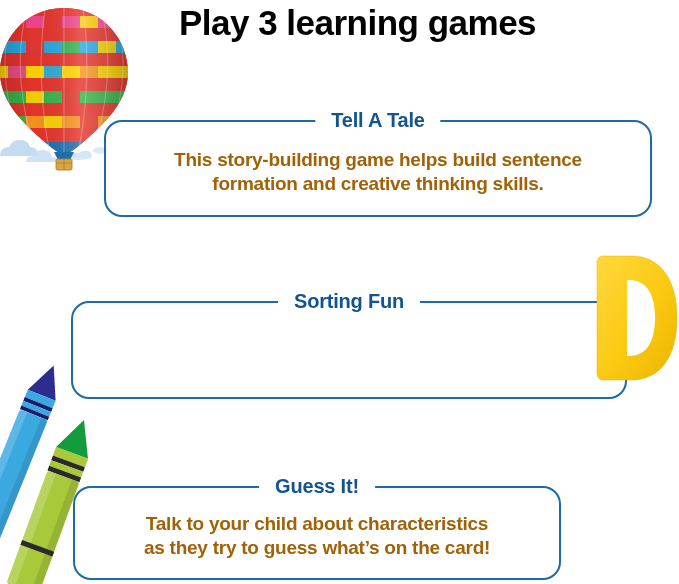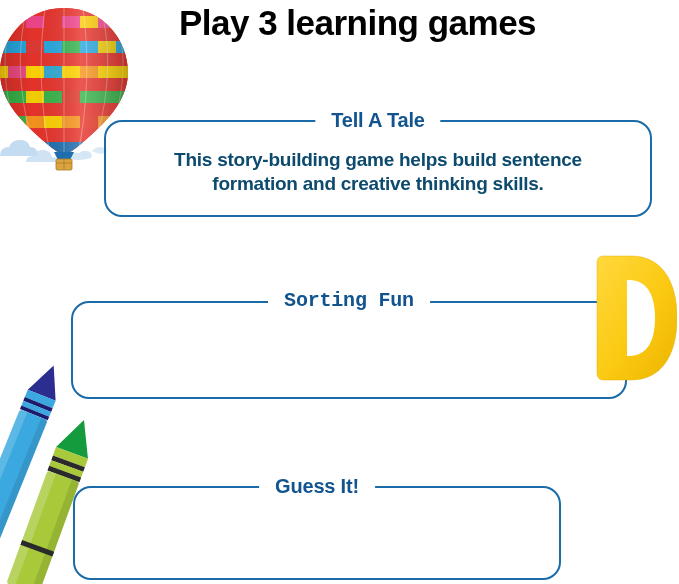--- a/index.html
+++ b/index.html
@@ -55,21 +55,21 @@
   
   .card {
     position: absolute;
     box-sizing: border-box;
     border: 2.2px solid #1A6BA8;
     border-radius: 18px;
     background: transparent;
     z-index: 3;
   }
   .card-1 { left: 92px;  top: 120px; width: 548px; height: 97px; margin-left: 12px; }
-  .card-2 { left: 71px;  top: 301px; width: 556px; height: 98px; font-family: Liberation Mono, monospace; }
+  .card-2 { left: 71px;  top: 301px; width: 556px; height: 98px; }
   .card-3 { left: 73px;  top: 486px; width: 488px; height: 94px; }
 
   
   .card-label {
     position: absolute;
     top: -15px;
     left: 50%;
     transform: translateX(-50%);
     background: #ffffff;
     padding: 0 16px;
@@ -86,21 +86,21 @@
     position: absolute;
     left: 8px;
     right: 8px;
     top: 50%;
     transform: translateY(-46%);
     text-align: center;
     font-size: 19px;
     font-weight: 700;
     line-height: 24px;
     letter-spacing: -0.25px;
-    color: #0c4a6e;
+    color: #a16207;
     white-space: pre-line;
   }
   .card-1 .card-body { transform: translateY(-44%); }
   .card-3 .card-body { transform: translateY(-44%); }
 </style>
 </head>
 <body>
 
 <div class="deco clouds-wrap">
   <svg viewBox="0 0 120 48" width="120" height="48">
@@ -244,13 +244,15 @@
   <div class="card-body">This story-building game helps build sentence
 formation and creative thinking skills.</div>
 </div>
 
 <div class="card card-2">
   <div class="card-label">Sorting Fun</div>
 </div>
 
 <div class="card card-3">
   <div class="card-label">Guess It!</div>
+  <div class="card-body">Talk to your child about characteristics
+as they try to guess what’s on the card!</div>
 </div>
 
 </body></html>

